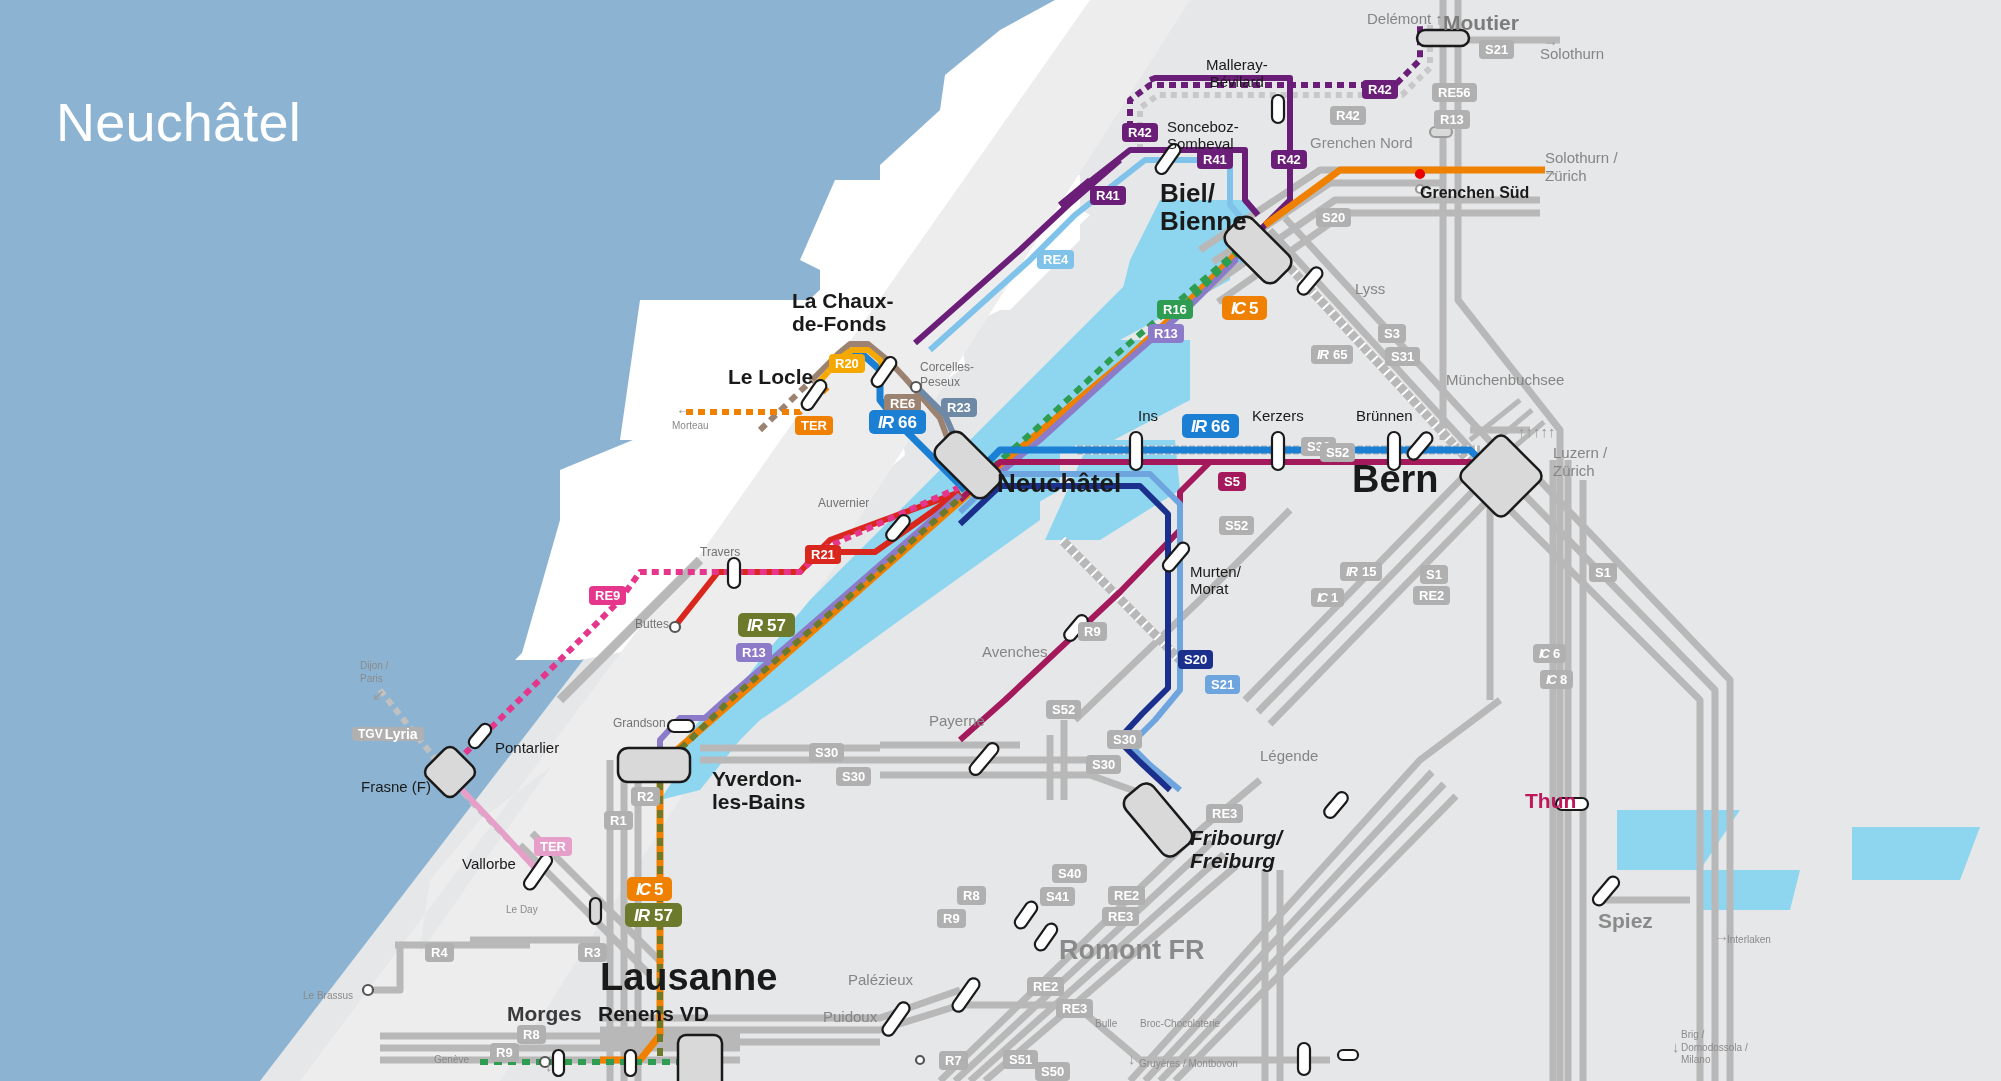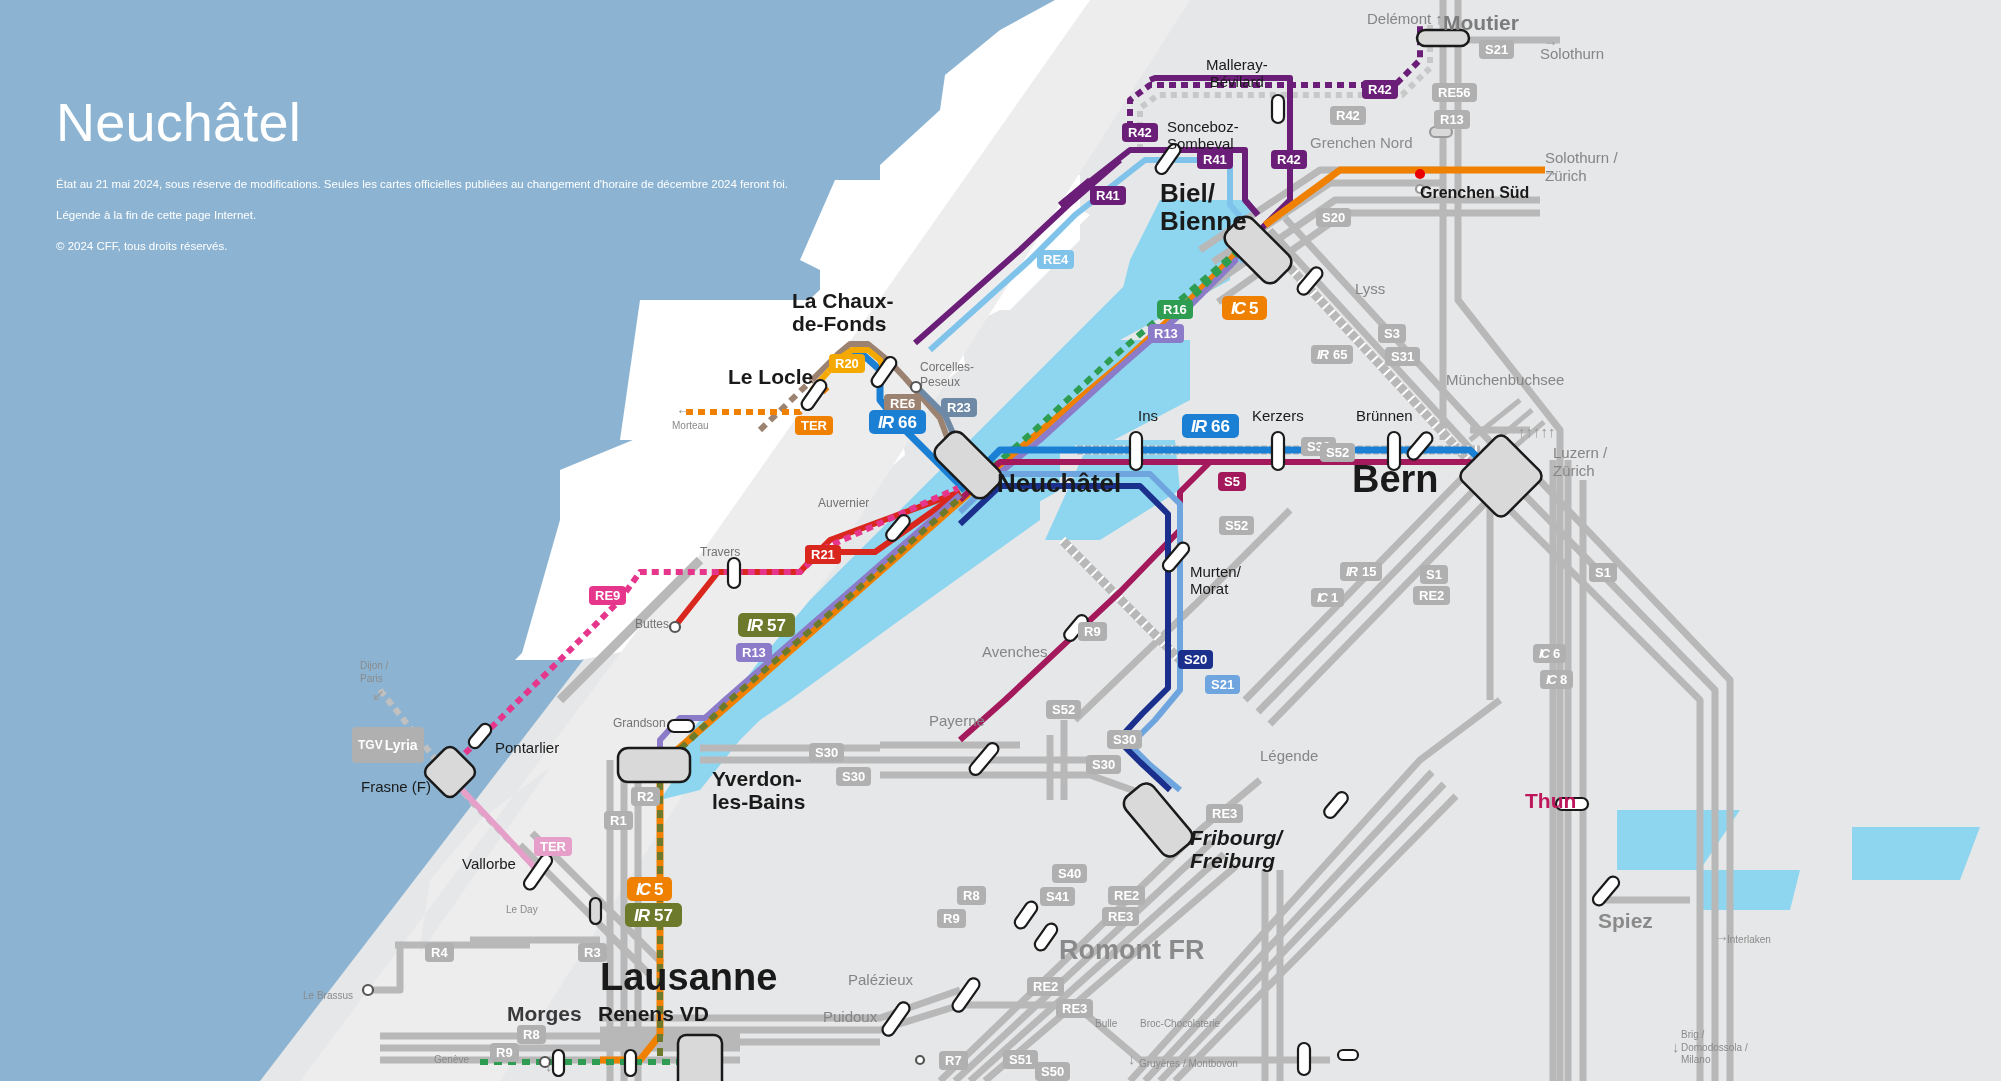--- a/index.html
+++ b/index.html
@@ -44,21 +44,21 @@
     position:absolute; z-index:34; color:#fff; font-weight:bold;
     border-radius:4px; display:flex; align-items:center; justify-content:center;
     white-space:nowrap; line-height:1; padding:0 6px; height:19px; font-size:13px;
   }
   .badge.grey{ background:#b0b0b0; }
   .badge.big{ height:24px; font-size:17px; padding:0 9px; border-radius:5px;}
   .glyph-ic{ font-style:italic; font-weight:900; letter-spacing:-2px;}
   .glyph-ir{ font-style:italic; font-weight:900; letter-spacing:-1px;}
   .tgv-badge{
     position:absolute; z-index:34; background:#b0b0b0; color:#fff; border-radius:4px;
-    height:36px; display:flex; align-items:center; padding:0 6px; font-size:12px; font-weight:bold;
+    height:14px; display:flex; align-items:center; padding:0 6px; font-size:12px; font-weight:bold;
   }
   .tgv-badge .lyria{ font-size:14px; font-weight:bold; margin-left:2px;}
   .dir-arrow{ position:absolute; z-index:30; color:#9a9a9a; font-size:15px;}
 </style>
 </head>
 <body>
 
 <div id="map">
 
   <svg class="layer" viewBox="0 0 2001 1081">
@@ -306,27 +306,20 @@
       <circle cx="916" cy="387" r="5"></circle>
       <circle cx="545" cy="1062" r="5"></circle>
       <circle cx="1420" cy="174" r="4" fill="#EB0000" stroke="#EB0000"></circle>
       <circle cx="1420" cy="189" r="4" fill="#ffffff" stroke="#9a9a9a"></circle>
       <circle cx="920" cy="1060" r="4"></circle>
     </g>
   </svg>
 
   <div class="title-block">
     <h1><br><span>Neuchâtel</span></h1>
-    <div class="title-note">
-      <p>État au 21 mai 2024, sous réserve de modifications.
-Seules les cartes officielles publiées au changement
-d'horaire de décembre 2024 feront foi.</p>
-      <p>Légende à la fin de cette page Internet.</p>
-      <p>© 2024 CFF, tous droits réservés.</p>
-    </div>
   </div>
 
 
   <div id="cities-layer">
       <div class="lbl city-xl" style="left: 1352px; top: 460px; color: rgb(26, 26, 26);">Bern</div>
       <div class="lbl city-xl" style="left: 600px; top: 958px; color: rgb(26, 26, 26);">Lausanne</div>
       <div class="lbl city-lg" style="left: 997px; top: 470px; color: rgb(26, 26, 26);">Neuchâtel</div>
       <div class="lbl city-lg" style="left: 1160px; top: 180px; color: rgb(26, 26, 26);">Biel/
 Bienne</div>
       <div class="lbl city-md" style="left: 792px; top: 290px; color: rgb(26, 26, 26);">La Chaux-

